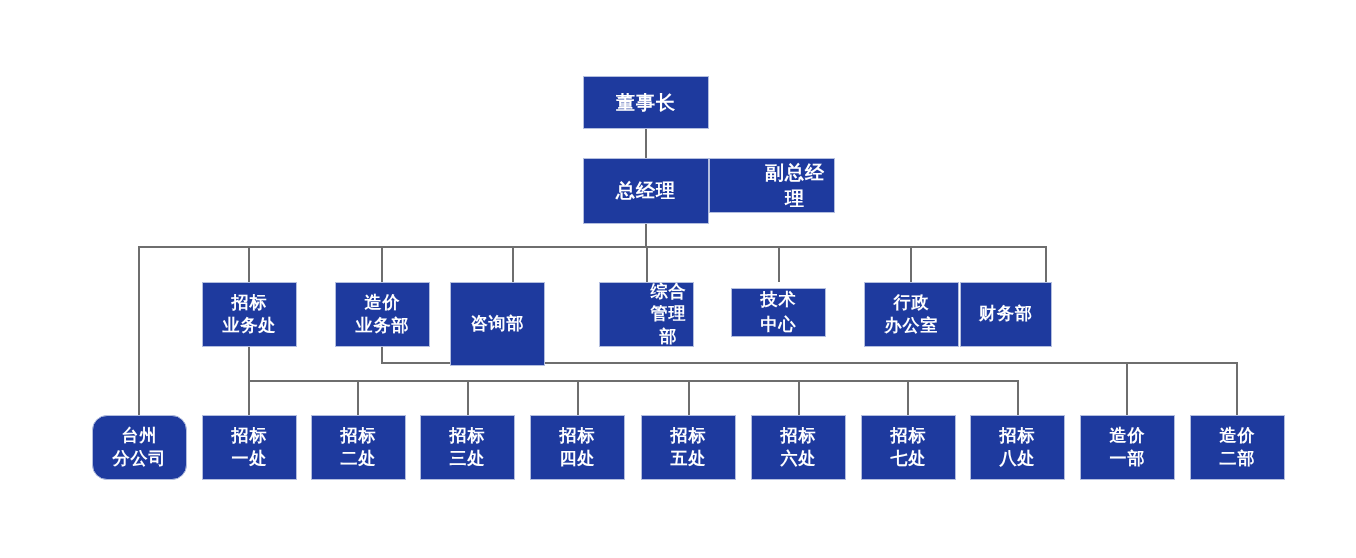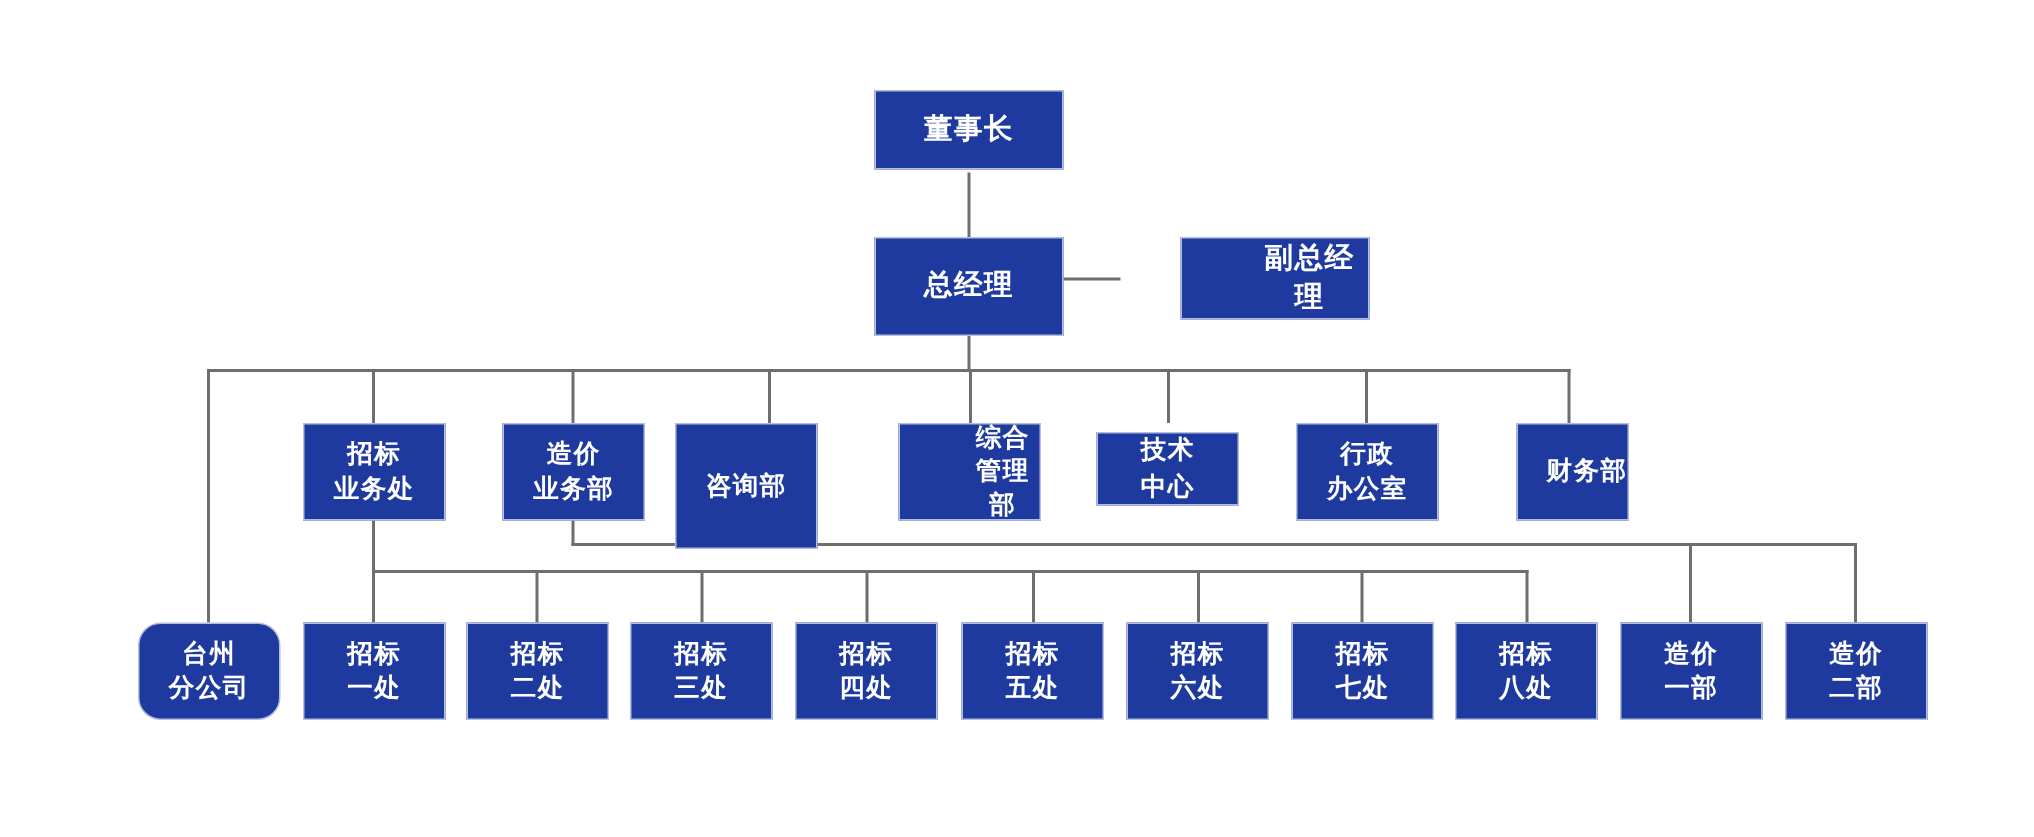--- a/index.html
+++ b/index.html
@@ -66,28 +66,28 @@
   <div class="vline" style="left:688px;top:380px;height:35px;"></div>
   <div class="vline" style="left:798px;top:380px;height:35px;"></div>
   <div class="vline" style="left:907px;top:380px;height:35px;"></div>
   <div class="vline" style="left:1017px;top:380px;height:35px;"></div>
 
   <div class="vline" style="left:381px;top:347px;height:17px;"></div>
   <div class="hline" style="left:381px;top:362px;width:857px;"></div>
   <div class="vline" style="left:1126px;top:362px;height:53px;"></div>
   <div class="vline" style="left:1236px;top:362px;height:53px;"></div>
 
-  <div class="node big" style="left:583px;top:60px;width:126px;height:53px;">
+  <div class="node big" style="left:583px;top:76px;width:126px;height:53px;">
     <div>董事长</div>
   </div>
 
   <div class="node big" style="left:583px;top:158px;width:126px;height:66px;">
     <div>总经理</div>
   </div>
-  <div class="node big" style="left:787px;top:158px;width:126px;height:55px;padding-left:46px;">
+  <div class="node big" style="left:709px;top:158px;width:126px;height:55px;padding-left:46px;">
     <div>副总经理</div>
   </div>
 
   <div class="node" style="left:202px;top:282px;width:95px;height:65px;">
     <div>招标</div>
     <div>业务处</div>
   </div>
   <div class="node" style="left:335px;top:282px;width:95px;height:65px;">
     <div>造价</div>
     <div>业务部</div>
@@ -100,21 +100,21 @@
     <div>管理部</div>
   </div>
   <div class="node" style="left:731px;top:288px;width:95px;height:49px;justify-content:space-between;">
     <div>技术</div>
     <div>中心</div>
   </div>
   <div class="node" style="left:864px;top:282px;width:95px;height:65px;">
     <div>行政</div>
     <div>办公室</div>
   </div>
-  <div class="node" style="left:1011px;top:282px;width:75px;height:65px;align-items:flex-end;">
+  <div class="node" style="left:960px;top:282px;width:92px;height:65px;">
     <div>财务部</div>
   </div>
 
   <div class="node" style="left:92px;top:415px;width:95px;height:65px;border-radius:15px;">
     <div>台州</div>
     <div>分公司</div>
   </div>
   <div class="node" style="left:202px;top:415px;width:95px;height:65px;">
     <div>招标</div>
     <div>一处</div>

